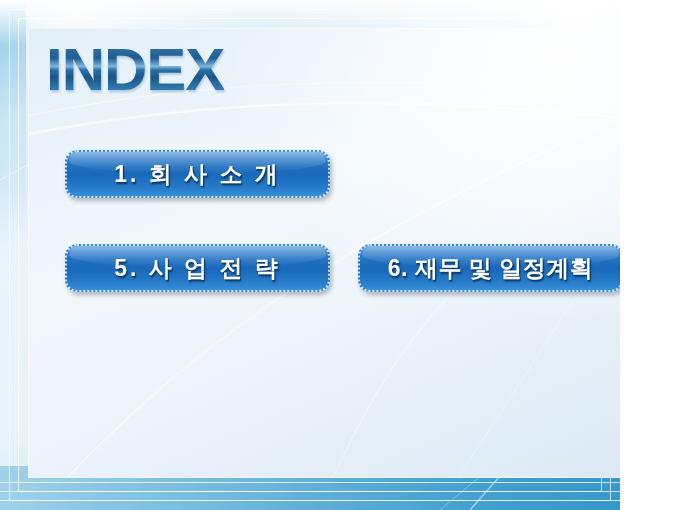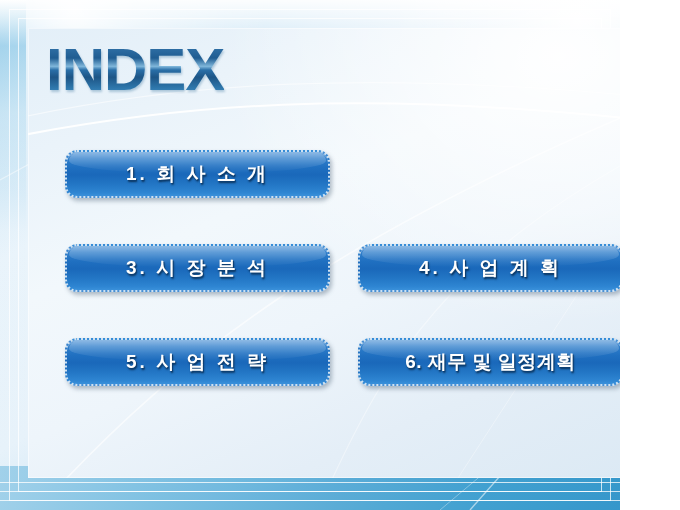--- a/index.html
+++ b/index.html
@@ -199,21 +199,21 @@
       rgba(255,255,255,0.34) 0%,
       rgba(255,255,255,0.10) 60%,
       rgba(255,255,255,0.0) 100%);
     pointer-events: none;
   }
 
   .idx-btn-label {
     position: relative;
     z-index: 2;
     color: #ffffff;
-    font-size: 19px;
+    font-size: 23px;
     font-weight: 700;
     letter-spacing: 3px;
     white-space: nowrap;
     text-shadow:
       1px 1px 0 #0d3f72,
       1px 2px 2px rgba(6,38,70,0.85);
     font-family: "Liberation Sans", "DejaVu Sans", sans-serif;
   }
   .idx-btn-label.tight { letter-spacing: 0.5px; text-align: right; }
 </style>
@@ -252,28 +252,20 @@
     <div class="title">INDEX</div>
 
     <div class="btn-grid">
 
       <div class="btn-row">
         <div class="idx-btn">
           <span class="idx-btn-label">1.  회 사 소 개</span>
         </div>
       </div>
 
-      <div class="btn-row">
-        <div class="idx-btn">
-          <span class="idx-btn-label">3.  시 장 분 석</span>
-        </div>
-        <div class="idx-btn">
-          <span class="idx-btn-label">4.  사 업 계 획</span>
-        </div>
-      </div>
 
       <div class="btn-row">
         <div class="idx-btn">
           <span class="idx-btn-label">5.  사 업 전 략</span>
         </div>
         <div class="idx-btn">
           <span class="idx-btn-label tight">6.  재무 및 일정계획</span>
         </div>
       </div>
 

